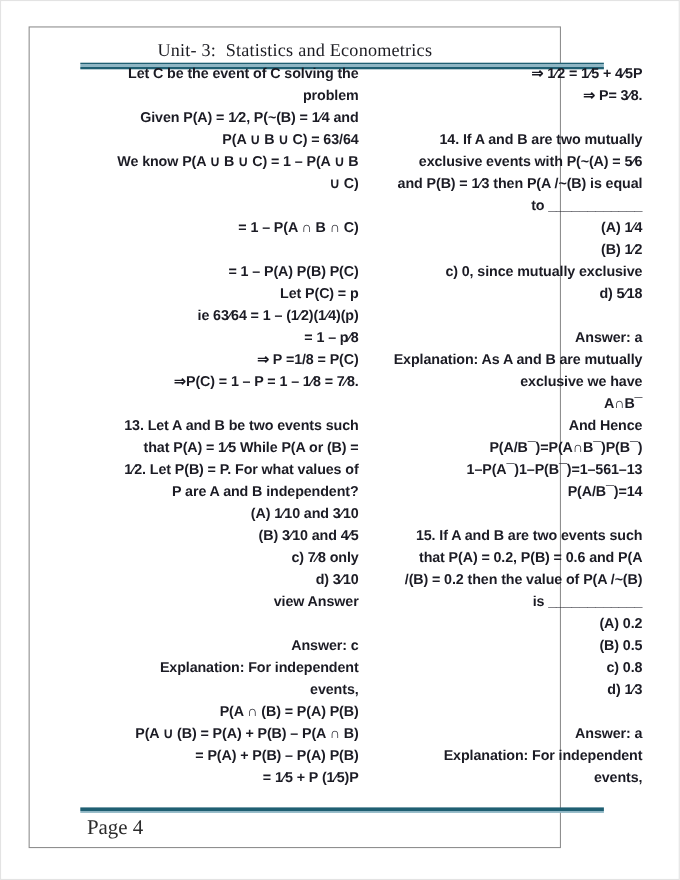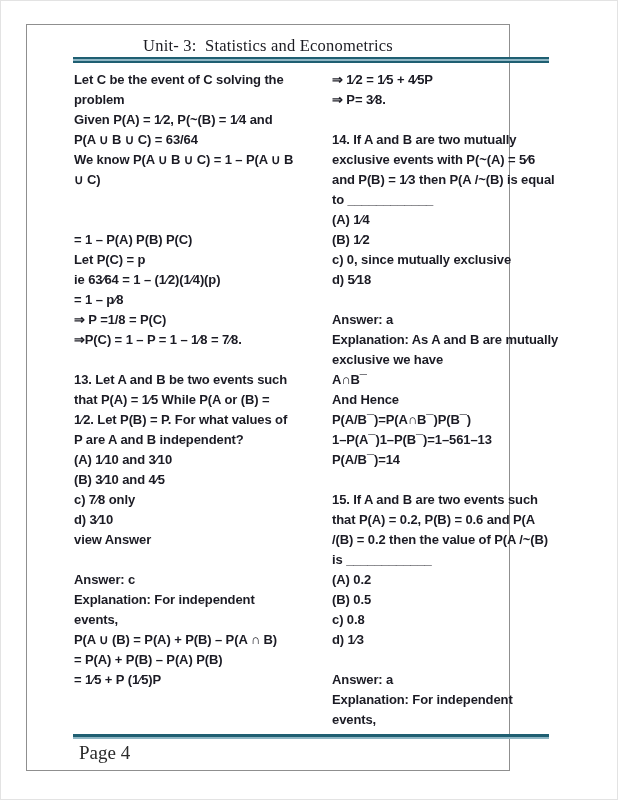--- a/index.html
+++ b/index.html
@@ -40,22 +40,23 @@
   }
   .header-rule{
     position:absolute;left:46px;top:32px;
     width:476px;height:6px;
     background:linear-gradient(to bottom,
       var(--rule_dark) 0 26%,
       var(--rule_light) 26% 70%,
       var(--rule_dark) 70% 100%);
   }
   .column{
-    position:absolute;top:45px;
+    position:absolute;top:32px;
     width:252px;
+    text-align:right;
   }
   .column-left{left:47px;}
   .column-right{left:305px;}
   .text-line{
     height:20px;
     line-height:20px;
     font-size:13px;
     font-weight:bold;
     color:var(--text_color);
     letter-spacing:-0.1px;
@@ -85,20 +86,21 @@
     <div class="header-rule"></div>
 
     <div class="column column-left">
         <div class="text-line">Let C be the event of C solving the</div>
         <div class="text-line">problem</div>
         <div class="text-line">Given P(A) = 1⁄2, P(~(B) = 1⁄4 and</div>
         <div class="text-line">P(A ∪ B ∪ C) = 63/64</div>
         <div class="text-line">We know P(A ∪ B ∪ C) = 1 – P(A ∪ B</div>
         <div class="text-line">∪ C)</div>
         <div class="text-line"></div>
+        <div class="text-line">= 1 – P(A ∩ B ∩ C)</div>
         <div class="text-line"></div>
         <div class="text-line">= 1 – P(A) P(B) P(C)</div>
         <div class="text-line">Let P(C) = p</div>
         <div class="text-line">ie 63⁄64 = 1 – (1⁄2)(1⁄4)(p)</div>
         <div class="text-line">= 1 – p⁄8</div>
         <div class="text-line">⇒ P =1/8 = P(C)</div>
         <div class="text-line">⇒P(C) = 1 – P = 1 – 1⁄8 = 7⁄8.</div>
         <div class="text-line"></div>
         <div class="text-line">13. Let A and B be two events such</div>
         <div class="text-line">that P(A) = 1⁄5 While P(A or (B) =</div>
@@ -106,20 +108,21 @@
         <div class="text-line">P are A and B independent?</div>
         <div class="text-line">(A) 1⁄10 and 3⁄10</div>
         <div class="text-line">(B) 3⁄10 and 4⁄5</div>
         <div class="text-line">c) 7⁄8 only</div>
         <div class="text-line">d) 3⁄10</div>
         <div class="text-line">view Answer</div>
         <div class="text-line"></div>
         <div class="text-line">Answer: c</div>
         <div class="text-line">Explanation: For independent</div>
         <div class="text-line">events,</div>
+        <div class="text-line">P(A ∩ (B) = P(A) P(B)</div>
         <div class="text-line">P(A ∪ (B) = P(A) + P(B) – P(A ∩ B)</div>
         <div class="text-line">= P(A) + P(B) – P(A) P(B)</div>
         <div class="text-line">= 1⁄5 + P (1⁄5)P</div>
       </div>
 
     <div class="column column-right">
         <div class="text-line">⇒ 1⁄2 = 1⁄5 + 4⁄5P</div>
         <div class="text-line">⇒ P= 3⁄8.</div>
         <div class="text-line"></div>
         <div class="text-line">14. If A and B are two mutually</div>

